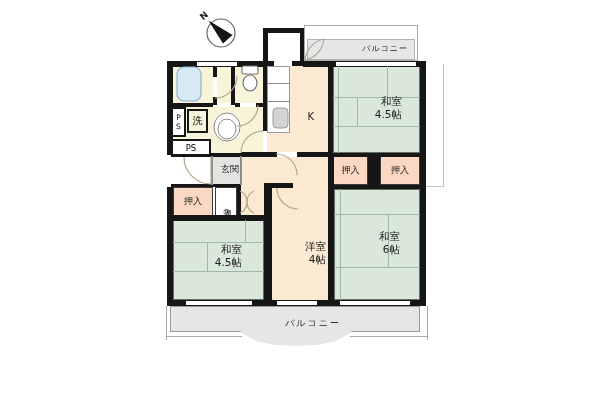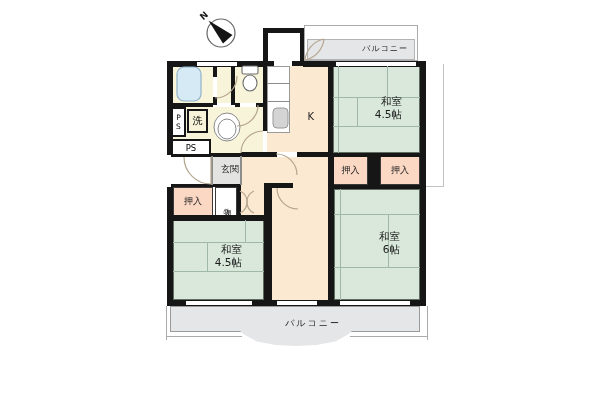--- a/index.html
+++ b/index.html
@@ -188,16 +188,20 @@
     <span>4.5帖</span>
   </div>
   <div class="lb" style="left:348px;top:230px;width:52px;font-size:10.5px;">
     <span>和室</span>
     <span>6帖</span>
   </div>
   <div class="lb" style="left:190px;top:243px;width:52px;font-size:10.5px;">
     <span>和室</span>
     <span>4.5帖</span>
   </div>
+  <div class="lb" style="left:274px;top:240px;width:52px;font-size:10.5px;">
+    <span>洋室</span>
+    <span>4帖</span>
+  </div>
   <div class="lb" style="left:300px;top:111px;width:14px;font-size:10px;">K</div>
   <div class="lb" style="left:215px;top:164px;width:24px;font-size:9px;">玄関</div>
 
 </div>
 
 </body></html>

